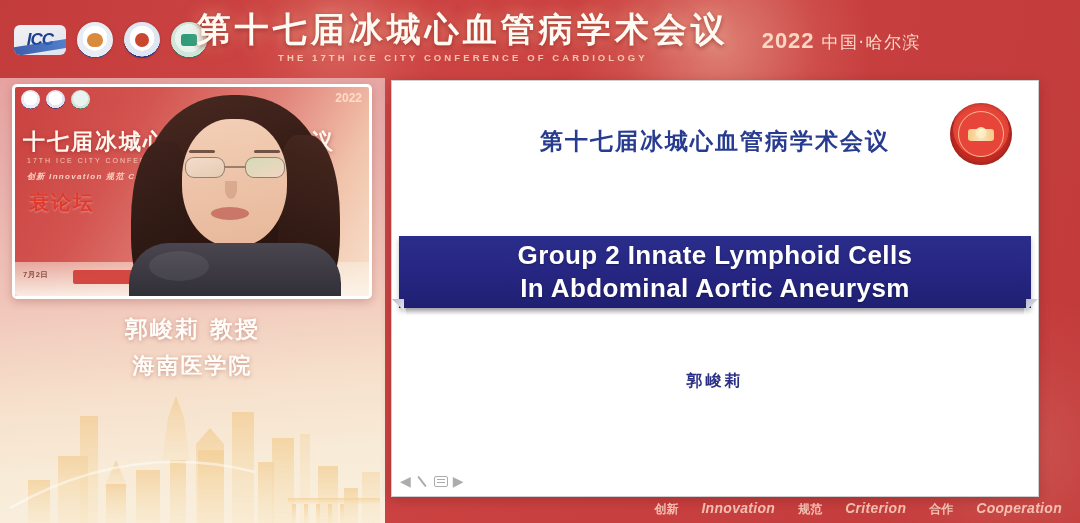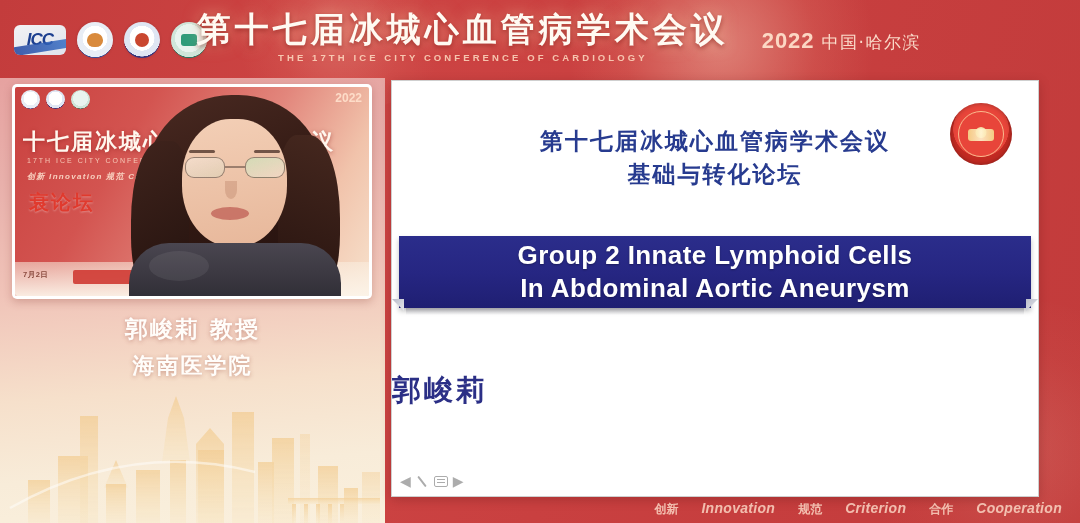--- a/index.html
+++ b/index.html
@@ -181,22 +181,22 @@
   .banner::before{ left:-7px; clip-path: polygon(0 0,100% 0,100% 100%); }
   .banner::after{ right:-7px; clip-path: polygon(0 0,100% 0,0 100%); }
   .banner-l1, .banner-l2 {
     font-family:"Liberation Sans", sans-serif; font-weight:700; color:#ffffff;
     font-size:26px; letter-spacing:.4px; line-height:1.28; white-space:nowrap;
     text-shadow: 0 1px 2px rgba(0,0,0,.3);
   }
   .banner-shadow { height:7px; margin:0 14px; background:linear-gradient(180deg,rgba(170,170,180,.55),rgba(255,255,255,0)); }
 
   .slide-presenter {
-    position:absolute; left:0; top:290px; width:100%; text-align:left;
-    font-family:"DejaVu Sans",sans-serif; font-size:29px; font-weight:700; color:#2b2f86; letter-spacing:3px;
+    position:absolute; left:0; top:290px; width:100%; text-align:center;
+    font-family:"DejaVu Sans",sans-serif; font-size:16px; font-weight:700; color:#2b2f86; letter-spacing:3px;
   }
 
   .slide-nav { position:absolute; left:8px; bottom:8px; display:flex; align-items:center; gap:5px; opacity:.55; }
   .nav-ico { color:#6a6a6a; font-size:14px; line-height:1; }
   .nav-pen { display:inline-block; width:13px; height:13px; position:relative; }
   .nav-pen::before{content:"";position:absolute;left:5px;top:0;width:2px;height:13px;background:#6a6a6a;transform:rotate(-38deg);border-radius:1px;}
   .nav-menu { display:inline-block; width:14px; height:11px; border:1.6px solid #6a6a6a; border-radius:2px; position:relative;}
   .nav-menu::before{content:"";position:absolute;left:2px;top:2px;width:8px;height:1.4px;background:#6a6a6a;box-shadow:0 3px 0 #6a6a6a;}
 
   
@@ -317,21 +317,20 @@
   </div>
 
   <div id="slidepanel">
 
     <div class="seal">
       <div class="seal-dot"></div>
     </div>
 
     <div class="slide-title-zone">
       <div class="slide-t1">第十七届冰城心血管病学术会议</div>
-      <div class="slide-t2">基础与转化论坛</div>
     </div>
 
     <div class="banner-wrap">
       <div class="banner">
         <div class="banner-l1">Group 2 Innate Lymphoid Cells</div>
         <div class="banner-l2">In Abdominal Aortic Aneurysm</div>
       </div>
       <div class="banner-shadow"></div>
     </div>
 

